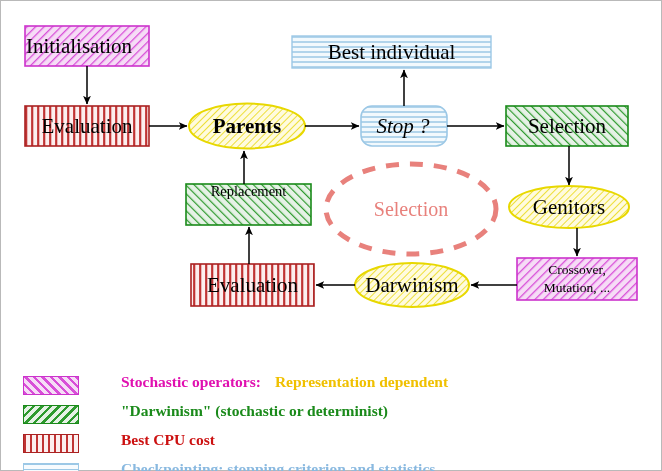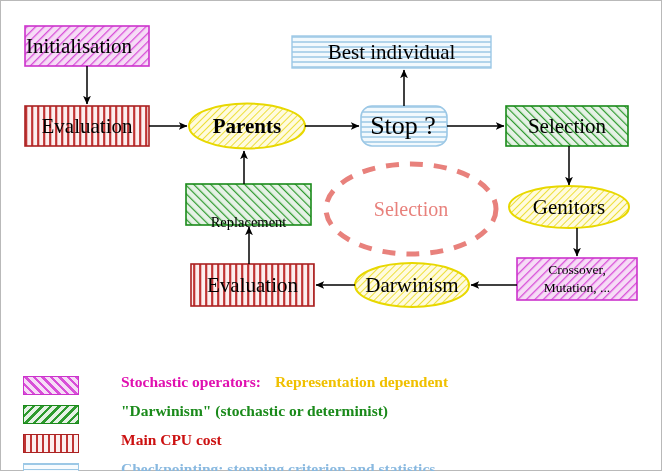--- a/index.html
+++ b/index.html
@@ -148,36 +148,36 @@
       <line x1="243" y1="183" x2="243" y2="150" marker-end="url(#arrowhead)"></line>
     </g>
   </svg>
 
   <div class="node-label" style="left:24px;top:25px;width:108px;height:40px;font-size:21px;">Initialisation</div>
 
   <div class="node-label" style="left:24px;top:105px;width:124px;height:40px;font-size:21px;">Evaluation</div>
 
   <div class="node-label" style="left:188px;top:103px;width:116px;height:44px;font-size:21px;font-weight:bold;">Parents</div>
 
-  <div class="node-label" style="left:360px;top:105px;width:84px;height:40px;font-size:26px;">Stop ?</div>
+  <div class="node-label" style="left:360px;top:105px;width:84px;height:40px;font-size:21px;font-style:italic;">Stop ?</div>
 
   <div class="node-label" style="left:291px;top:35px;width:199px;height:32px;font-size:21px;border-radius:7px;">Best individual</div>
 
   <div class="node-label" style="left:505px;top:105px;width:122px;height:40px;font-size:21px;">Selection</div>
 
   <div class="node-label" style="left:508px;top:185px;width:120px;height:42px;font-size:21px;">Genitors</div>
 
   <div class="node-label" style="left:516px;top:257px;width:120px;height:42px;font-size:13.5px;line-height:1.35;">Crossover,
 Mutation, ...</div>
 
   <div class="node-label" style="left:354px;top:262px;width:114px;height:44px;font-size:21px;">Darwinism</div>
 
   <div class="node-label" style="left:190px;top:263px;width:123px;height:42px;font-size:21px;">Evaluation</div>
 
-  <div class="node-label" style="left:185px;top:201px;width:125px;height:41px;font-size:14.5px;text-align:center;">Replacement</div>
+  <div class="node-label" style="left:185px;top:170px;width:125px;height:41px;font-size:14.5px;text-align:center;">Replacement</div>
 
   <div class="node-label" style="left:325px;top:186px;width:170px;height:44px;font-size:20px;color:#E8817C;">Selection</div>
 
   <div class="legend">
 
     <div class="legend-row">
       <div class="legend-swatch" style="border:1.6px solid #CC33CC;background-image:repeating-linear-gradient(45deg,#D84FD8 0 2.4px,#F6DCF6 2.4px 6px);"></div>
       <div class="legend-text">
         <span class="seg1" style="color:#E010B0;">Stochastic operators:</span><span class="seg2" style="color:#F0C000;">Representation dependent</span>
       </div>
@@ -186,21 +186,21 @@
     <div class="legend-row">
       <div class="legend-swatch" style="border:1.6px solid #1A8A1A;background-image:repeating-linear-gradient(-45deg,#2E9A2E 0 2.2px,#E6F2E6 2.2px 6px);"></div>
       <div class="legend-text">
         <span style="color:#1A8A1A;">"Darwinism" (stochastic or determinist)</span>
       </div>
     </div>
 
     <div class="legend-row">
       <div class="legend-swatch" style="border:1.6px solid #AA2222;background-image:repeating-linear-gradient(90deg,#C03333 0 2.2px,#FCEFEF 2.2px 6px);"></div>
       <div class="legend-text">
-        <span style="color:#CC1111;">Main CPU cost</span>
+        <span style="color:#CC1111;">Best CPU cost</span>
       </div>
     </div>
 
     <div class="legend-row">
       <div class="legend-swatch" style="border:1.4px solid #9CC8E6;background-image:repeating-linear-gradient(180deg,#9CC8E6 0 1.4px,#F7FBFE 1.4px 5px);"></div>
       <div class="legend-text">
         <span style="color:#89B9E0;">Checkpointing: stopping criterion and statistics</span>
       </div>
     </div>
 

